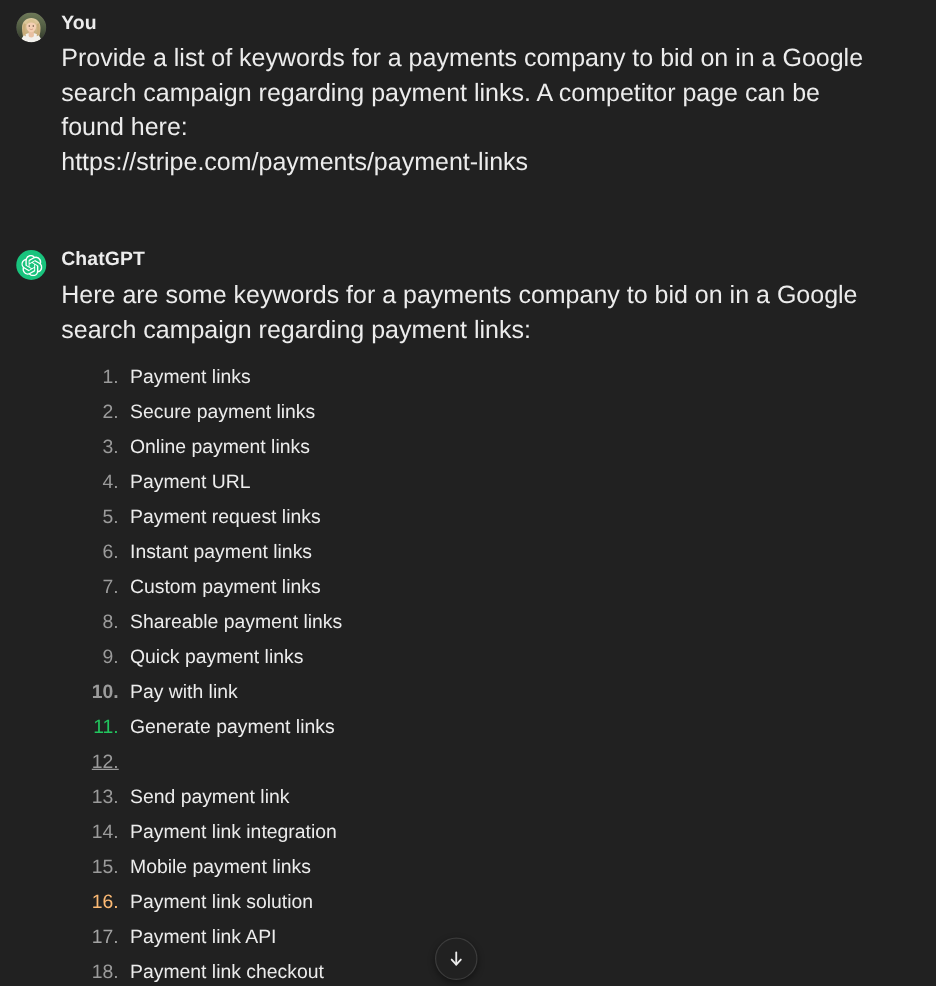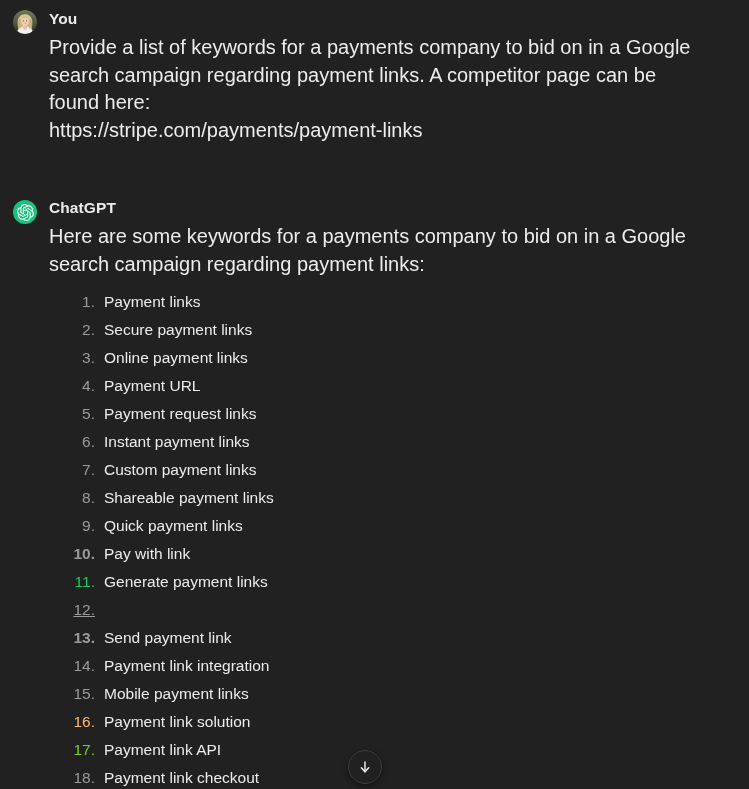--- a/index.html
+++ b/index.html
@@ -207,25 +207,25 @@
             <li class="kw-item"><span class="kw-num" style="color: rgb(155, 155, 155);">3.</span><span class="kw-text">Online payment links</span></li>
             <li class="kw-item"><span class="kw-num" style="color: rgb(155, 155, 155);">4.</span><span class="kw-text">Payment URL</span></li>
             <li class="kw-item"><span class="kw-num" style="color: rgb(155, 155, 155);">5.</span><span class="kw-text">Payment request links</span></li>
             <li class="kw-item"><span class="kw-num" style="color: rgb(155, 155, 155);">6.</span><span class="kw-text">Instant payment links</span></li>
             <li class="kw-item"><span class="kw-num" style="color: rgb(155, 155, 155);">7.</span><span class="kw-text">Custom payment links</span></li>
             <li class="kw-item"><span class="kw-num" style="color: rgb(155, 155, 155);">8.</span><span class="kw-text">Shareable payment links</span></li>
             <li class="kw-item"><span class="kw-num" style="color: rgb(155, 155, 155);">9.</span><span class="kw-text">Quick payment links</span></li>
             <li class="kw-item"><span class="kw-num" style="color: rgb(155, 155, 155); font-weight: bold;">10.</span><span class="kw-text">Pay with link</span></li>
             <li class="kw-item"><span class="kw-num" style="color: #22c55e;">11.</span><span class="kw-text">Generate payment links</span></li>
             <li class="kw-item"><span class="kw-num" style="color: rgb(155, 155, 155); text-decoration: underline;">12.</span></li>
-            <li class="kw-item"><span class="kw-num" style="color: rgb(155, 155, 155); font-weight: bold;">13.</span><span class="kw-text">Send payment link</span></li>
+            <li class="kw-item"><span class="kw-num" style="color: rgb(155, 155, 155);">13.</span><span class="kw-text">Send payment link</span></li>
             <li class="kw-item"><span class="kw-num" style="color: rgb(155, 155, 155);">14.</span><span class="kw-text">Payment link integration</span></li>
             <li class="kw-item"><span class="kw-num" style="color: rgb(155, 155, 155);">15.</span><span class="kw-text">Mobile payment links</span></li>
             <li class="kw-item"><span class="kw-num" style="color: #fdba74;">16.</span><span class="kw-text">Payment link solution</span></li>
-            <li class="kw-item"><span class="kw-num" style="color: #84cc16;">17.</span><span class="kw-text">Payment link API</span></li>
+            <li class="kw-item"><span class="kw-num" style="color: #a3a3a3;">17.</span><span class="kw-text">Payment link API</span></li>
             <li class="kw-item"><span class="kw-num" style="color: rgb(155, 155, 155);">18.</span><span class="kw-text">Payment link checkout</span></li>
             <li class="kw-item"><span class="kw-num" style="color: rgb(155, 155, 155);">19.</span><span class="kw-text">Payment link dashboard</span></li>
           </ol>
       </div>
     </div>
 
   </div>
 
   <div class="scroll-btn" title="Scroll to bottom" style="border-color: rgb(59, 59, 59);">
     <span>

